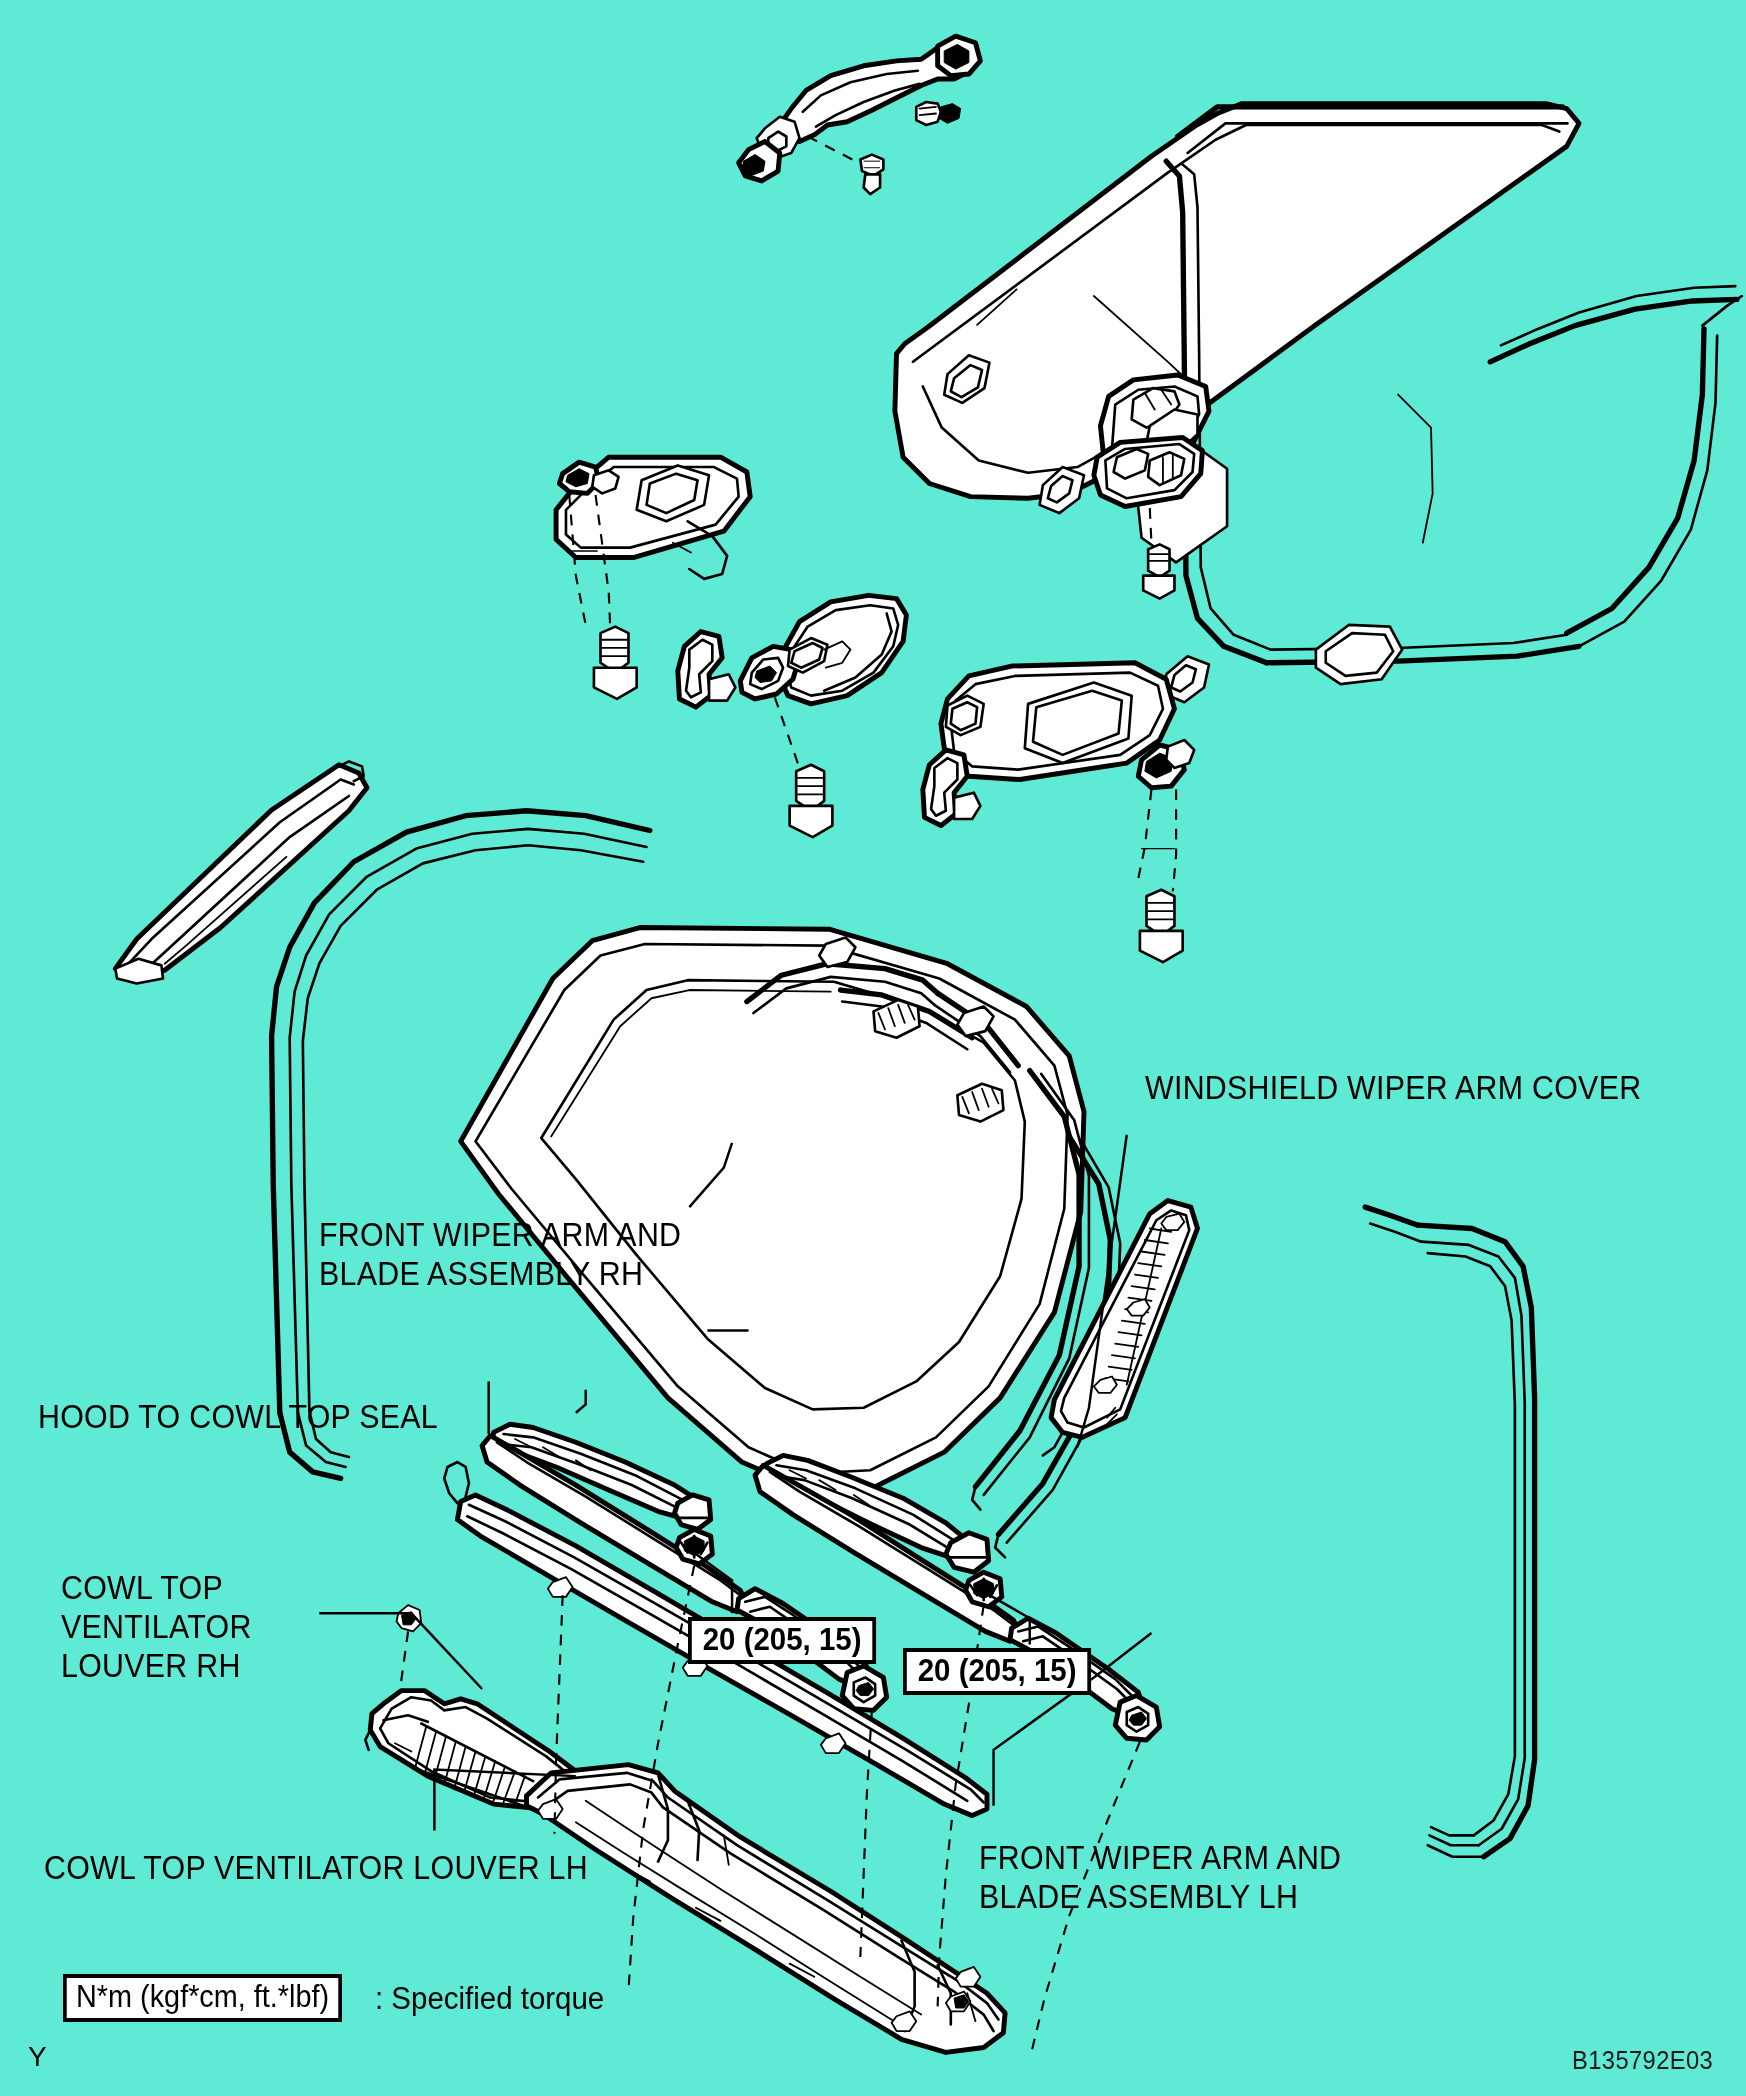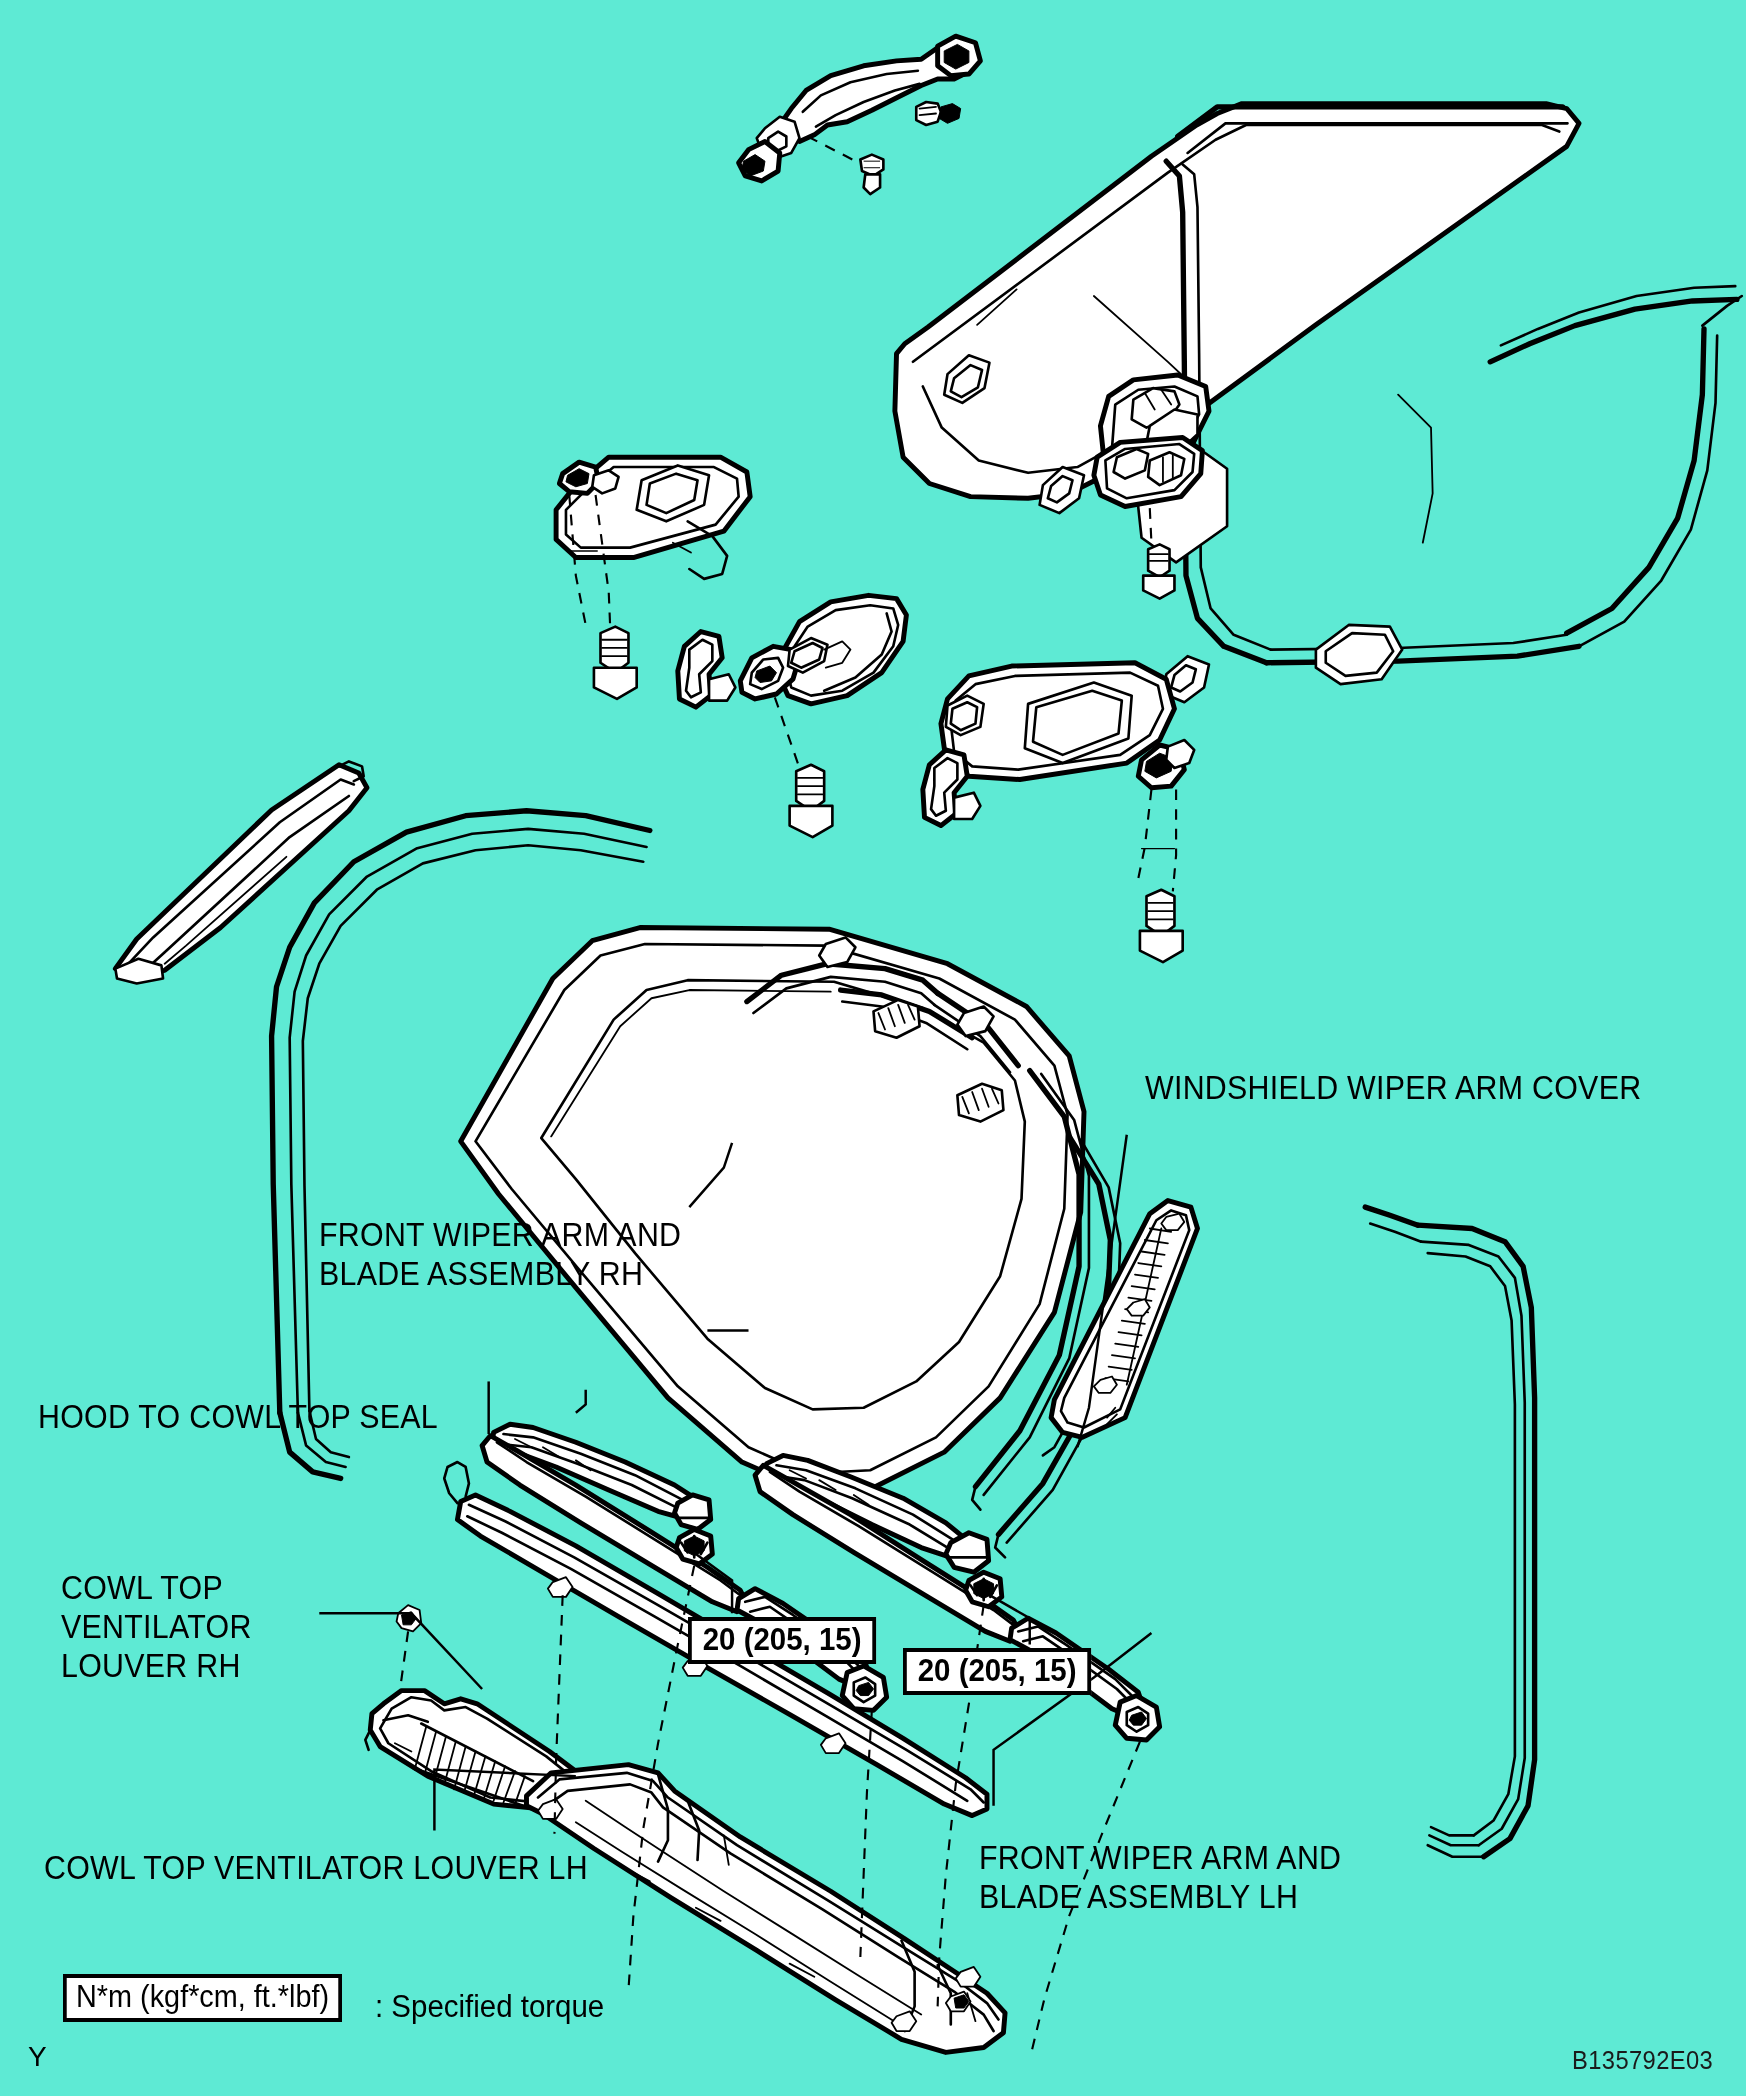--- a/index.html
+++ b/index.html
@@ -46,21 +46,21 @@
     font-size: 31px;
     font-weight: bold;
     line-height: 1;
     white-space: nowrap;
     transform: scaleX(0.95);
     transform-origin: left top;
   }
   .legend-wrap {
     position: absolute;
     display: flex;
-    align-items: flex-end;
+    align-items: center;
     gap: 11.5px;
   }
   .legend-box {
     border: 4.1px solid #000;
     background: #fff;
     padding: 3.3px 10px 5.8px 10px;
     font-family: "Liberation Sans", sans-serif;
     font-size: 31px;
     line-height: 1;
     white-space: nowrap;

